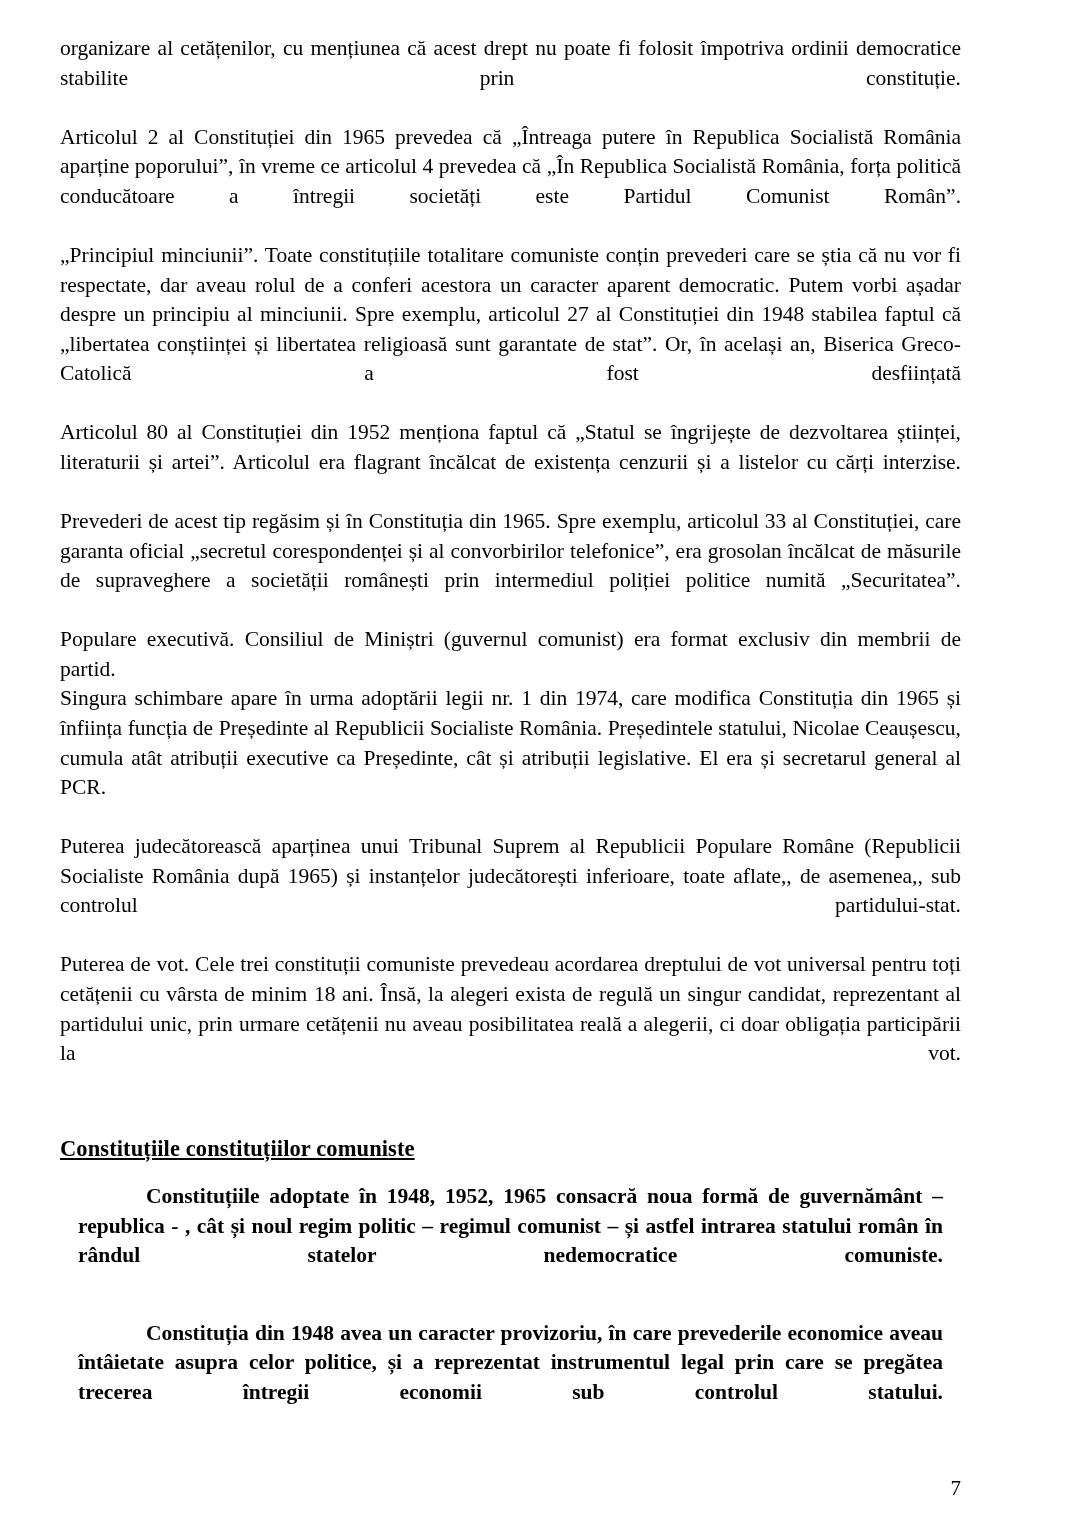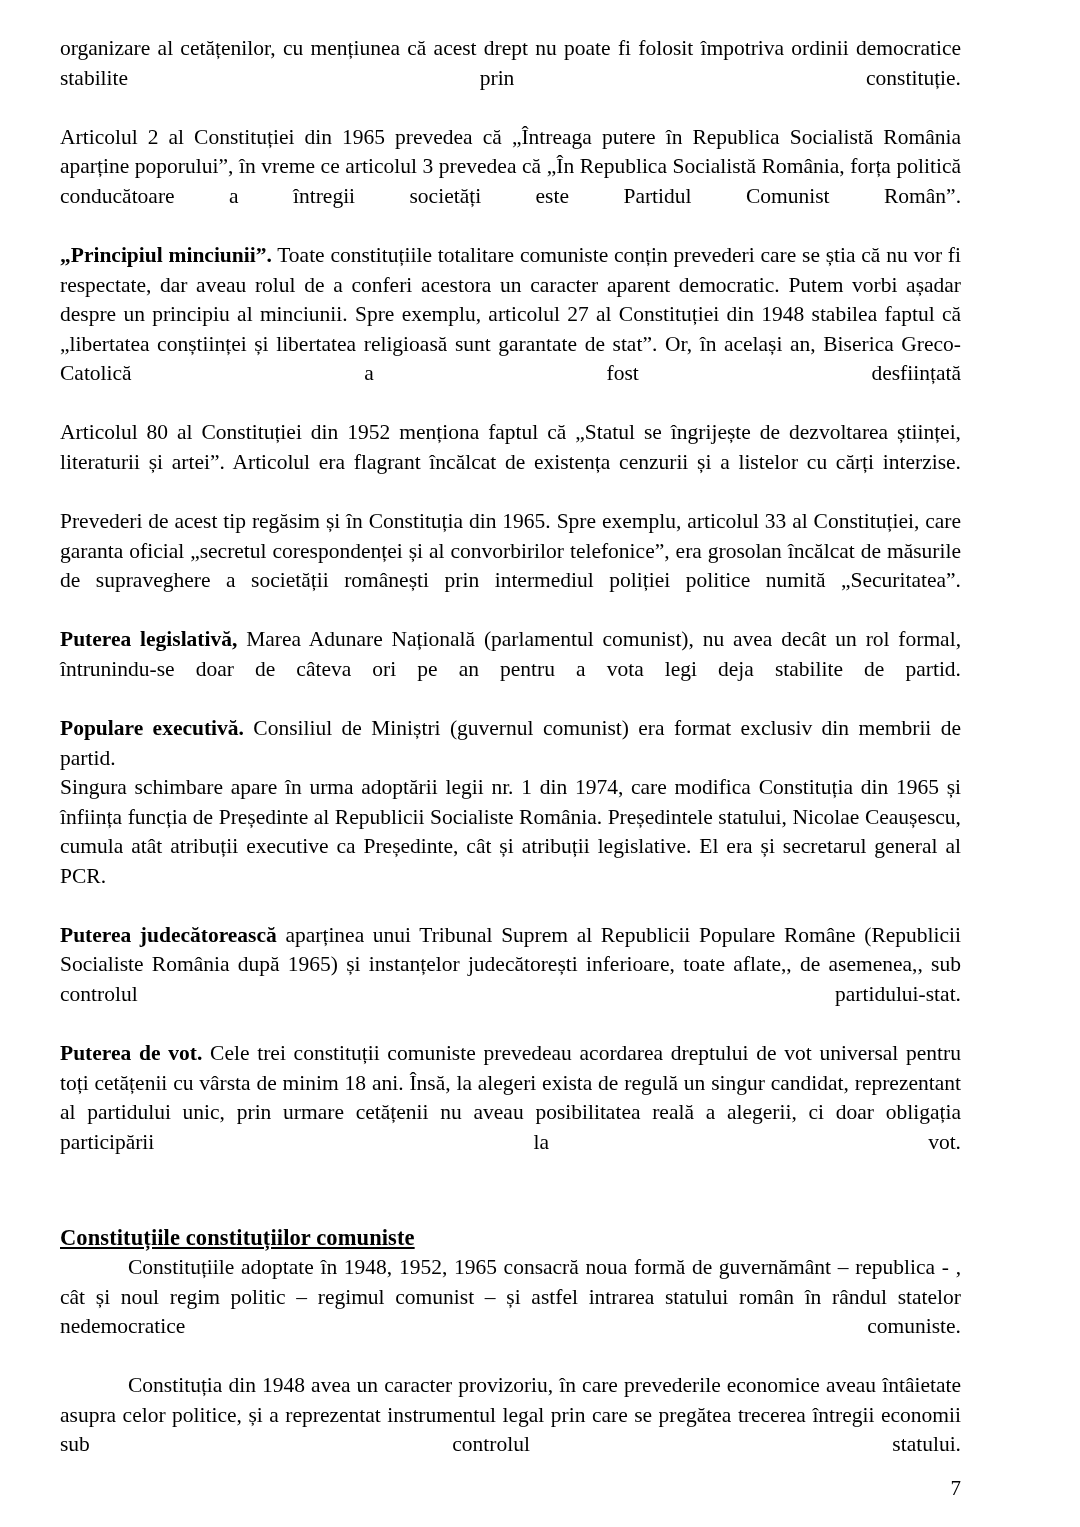--- a/index.html
+++ b/index.html
@@ -31,37 +31,38 @@
   }
   .para::after {
     content: "";
     display: inline-block;
     width: 100%;
   }
   .para.nofill::after {
     content: none;
   }
   b, .bold {
-    font-weight: bold;
+    font-weight: normal;
   }
   .section-heading {
     font-weight: bold;
     font-size: 22.5px;
     text-decoration: underline;
     margin: 0;
     padding-top: 38px;
     padding-bottom: 2px;
     text-align: left;
     letter-spacing: 0.1px;
   }
   .indent-para {
-    margin: 0;
+    margin: 18px;
     text-indent: 68px;
     text-align: justify;
     text-justify: inter-word;
+    font-weight: bold;
   }
   .indent-para::after {
     content: "";
     display: inline-block;
     width: 100%;
   }
   .page-number {
     position: absolute;
     right: 48px;
     bottom: 26px;
@@ -71,31 +72,30 @@
 </style>
 </head>
 <body>
 
 <div class="page">
 
   <div class="body-block">
 
     <p class="para"><span>organizare al cetățenilor, cu mențiunea că acest drept nu poate fi folosit împotriva ordinii democratice stabilite prin constituție.</span></p>
 
-    <p class="para"><span>Articolul 2 al Constituției din 1965 prevedea că „Întreaga putere în Republica Socialistă România aparține poporului”, în vreme ce articolul 3 prevedea că „În Republica Socialistă România, forța politică conducătoare a întregii societăți este Partidul Comunist Român”.</span></p>
+    <p class="para"><span>Articolul 2 al Constituției din 1965 prevedea că „Întreaga putere în Republica Socialistă România aparține poporului”, în vreme ce articolul 4 prevedea că „În Republica Socialistă România, forța politică conducătoare a întregii societăți este Partidul Comunist Român”.</span></p>
 
 
     <p class="para"><b>„Principiul minciunii”.</b><span> Toate constituțiile totalitare comuniste conțin prevederi care se știa că nu vor fi respectate, dar aveau rolul de a conferi acestora un caracter aparent democratic. Putem vorbi așadar despre un principiu al minciunii. Spre exemplu, articolul 27 al Constituției din 1948 stabilea faptul că „libertatea conștiinței și libertatea religioasă sunt garantate de stat”. Or, în același an, Biserica Greco-Catolică a fost desființată</span></p>
 
     <p class="para"><span>Articolul 80 al Constituției din 1952 menționa faptul că „Statul se îngrijește de dezvoltarea științei, literaturii și artei”. Articolul era flagrant încălcat de existența cenzurii și a listelor cu cărți interzise.</span></p>
 
     <p class="para"><span>Prevederi de acest tip regăsim și în Constituția din 1965. Spre exemplu, articolul 33 al Constituției, care garanta oficial „secretul corespondenței și al convorbirilor telefonice”, era grosolan încălcat de măsurile de supraveghere a societății românești prin intermediul poliției politice numită „Securitatea”.</span></p>
 
 
-    <p class="para"><b>Puterea legislativă,</b><span>  Marea Adunare Națională (parlamentul comunist), nu avea decât un rol formal, întrunindu-se doar de câteva ori pe an pentru a vota legi deja stabilite de partid.</span></p>
 
     <p class="para nofill"><b>Populare executivă.</b><span> Consiliul de Miniștri (guvernul comunist) era format exclusiv din membrii de partid.</span></p>
 
     <p class="para"><span>Singura schimbare apare în urma adoptării legii nr. 1 din 1974, care modifica Constituția din 1965 și înființa funcția de Președinte al Republicii Socialiste România. Președintele statului, Nicolae Ceaușescu, cumula atât atribuții executive ca Președinte, cât și atribuții legislative. El era și secretarul general al PCR.</span></p>
 
     <p class="para"><b>Puterea judecătorească</b><span> aparținea unui Tribunal Suprem al Republicii Populare Române (Republicii Socialiste România după 1965) și instanțelor judecătorești inferioare, toate aflate,, de asemenea,, sub controlul partidului-stat.</span></p>
 
     <p class="para"><b>Puterea de vot.</b><span> Cele trei constituții comuniste prevedeau acordarea dreptului de vot universal pentru toți cetățenii cu vârsta de minim 18 ani. Însă, la alegeri exista de regulă un singur candidat, reprezentant al partidului unic, prin urmare cetățenii nu aveau posibilitatea reală a alegerii, ci doar obligația participării la vot.</span></p>
 
   </div>

